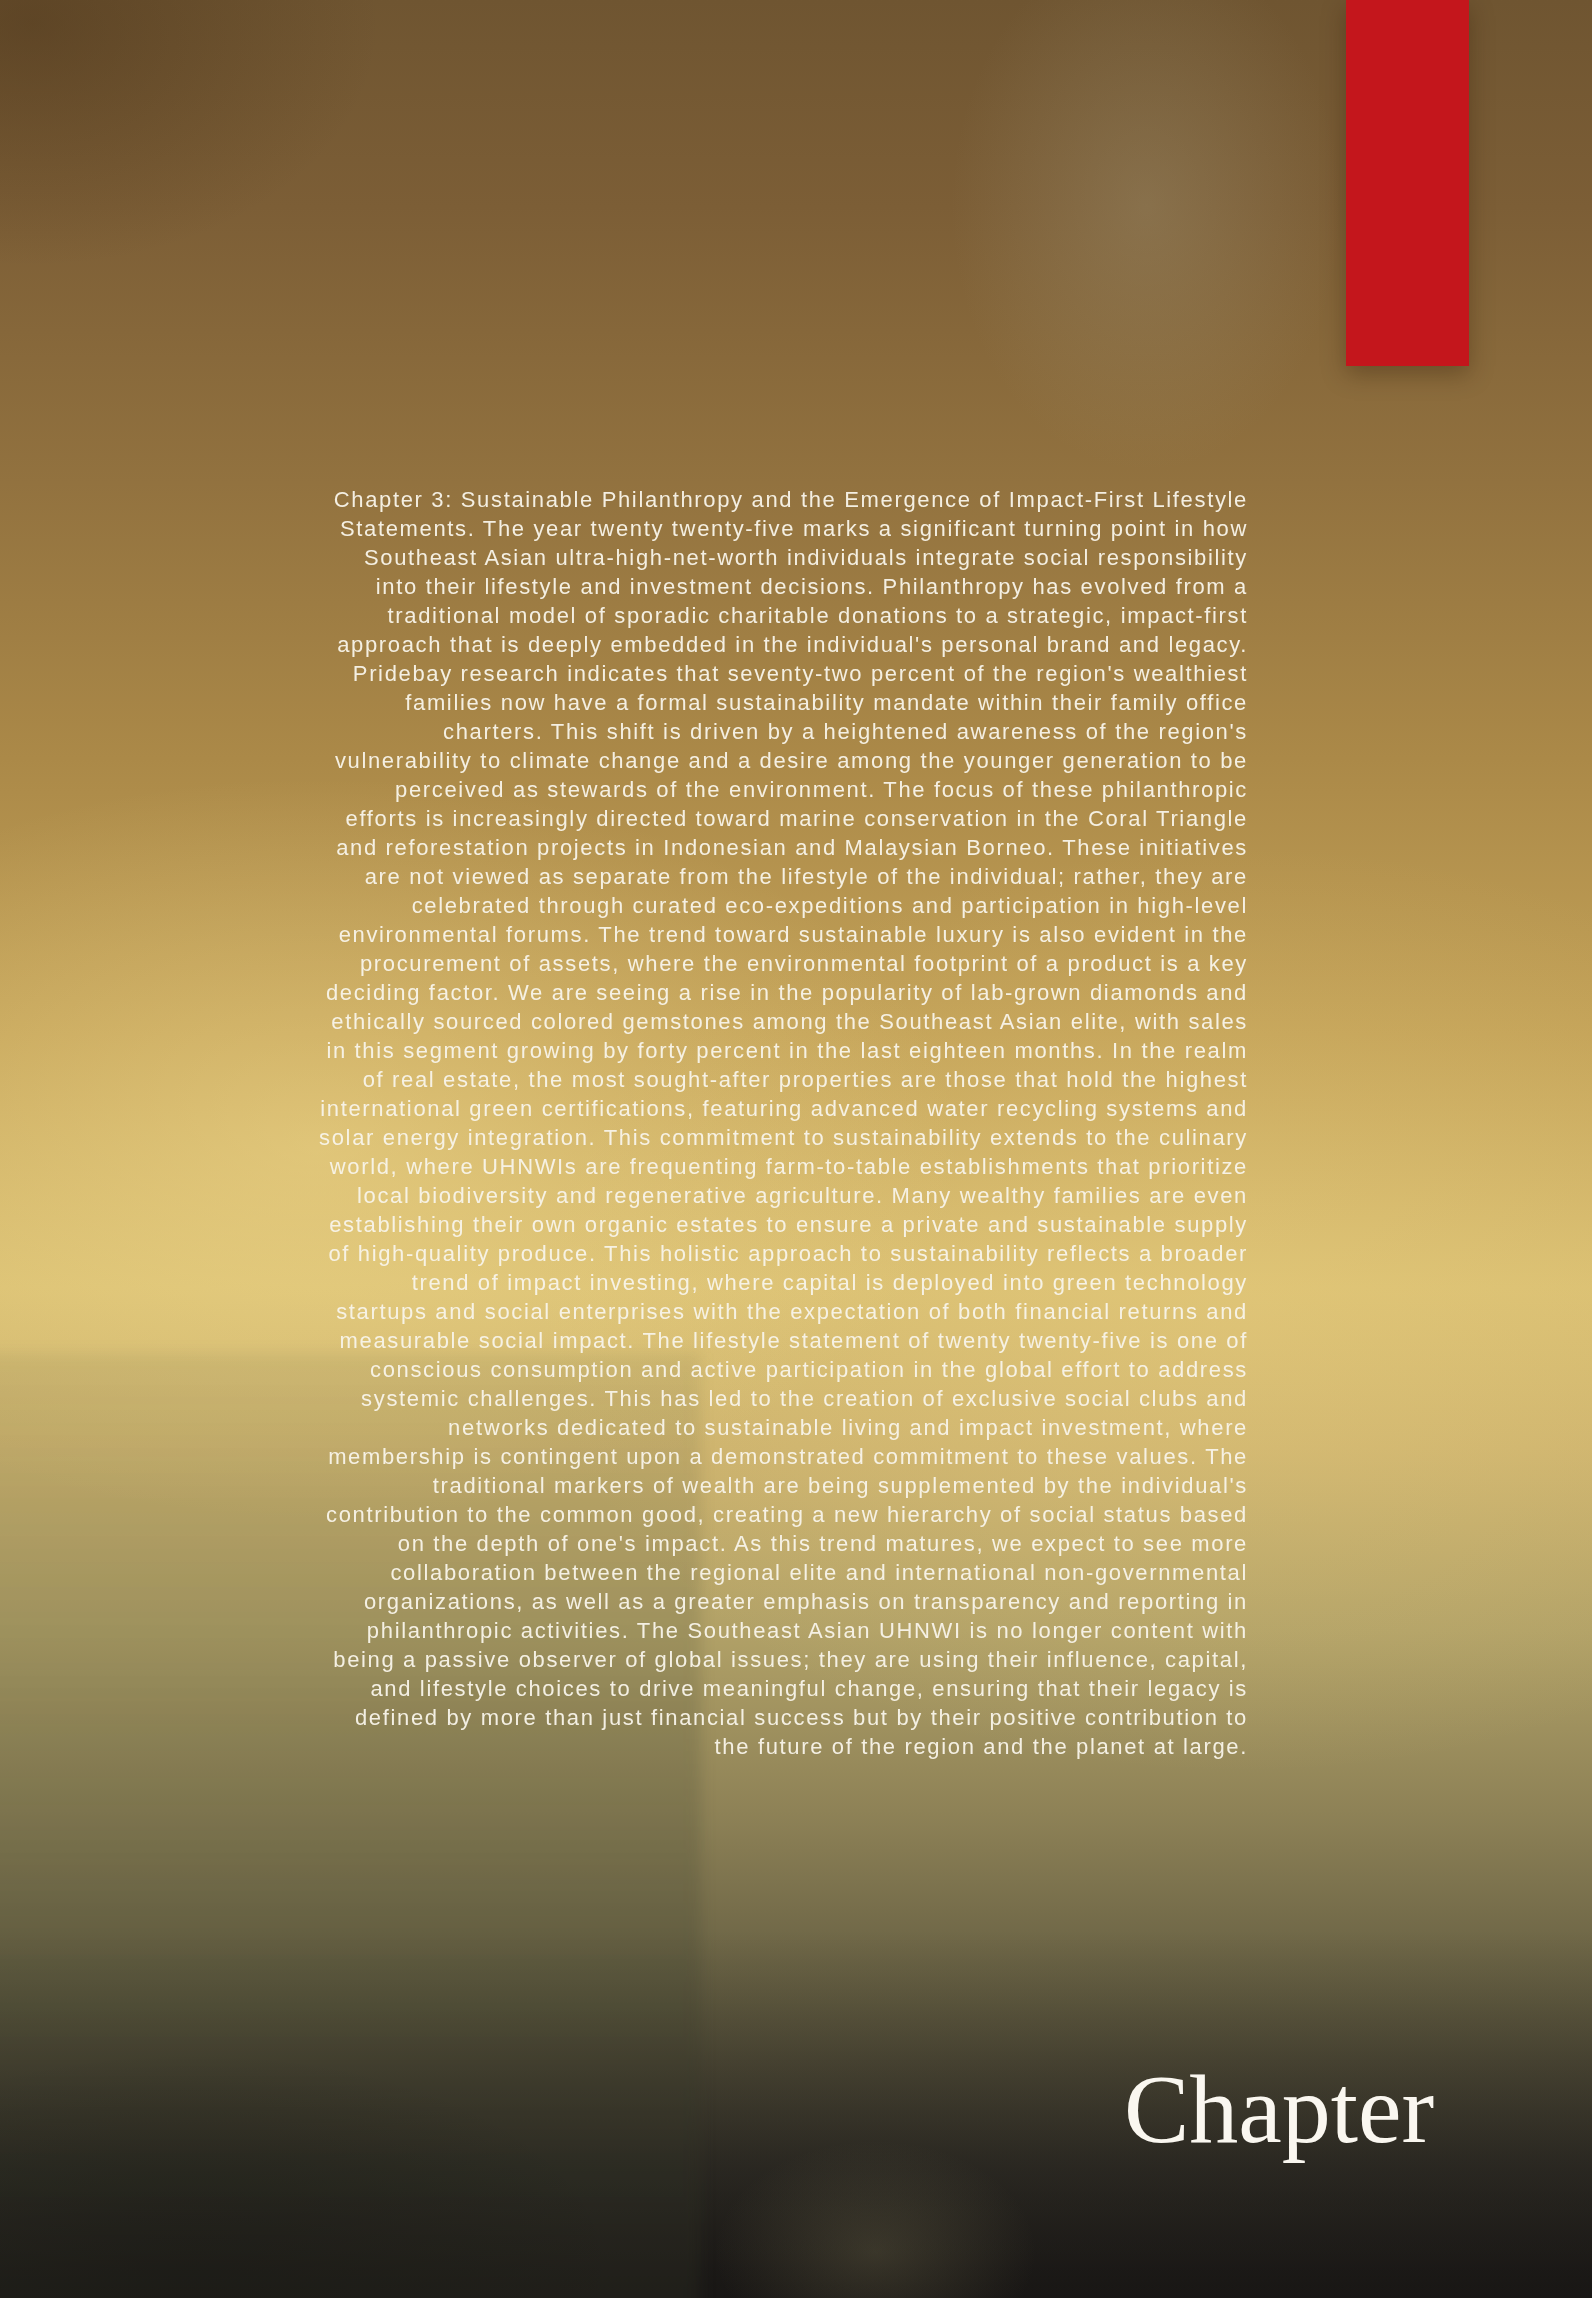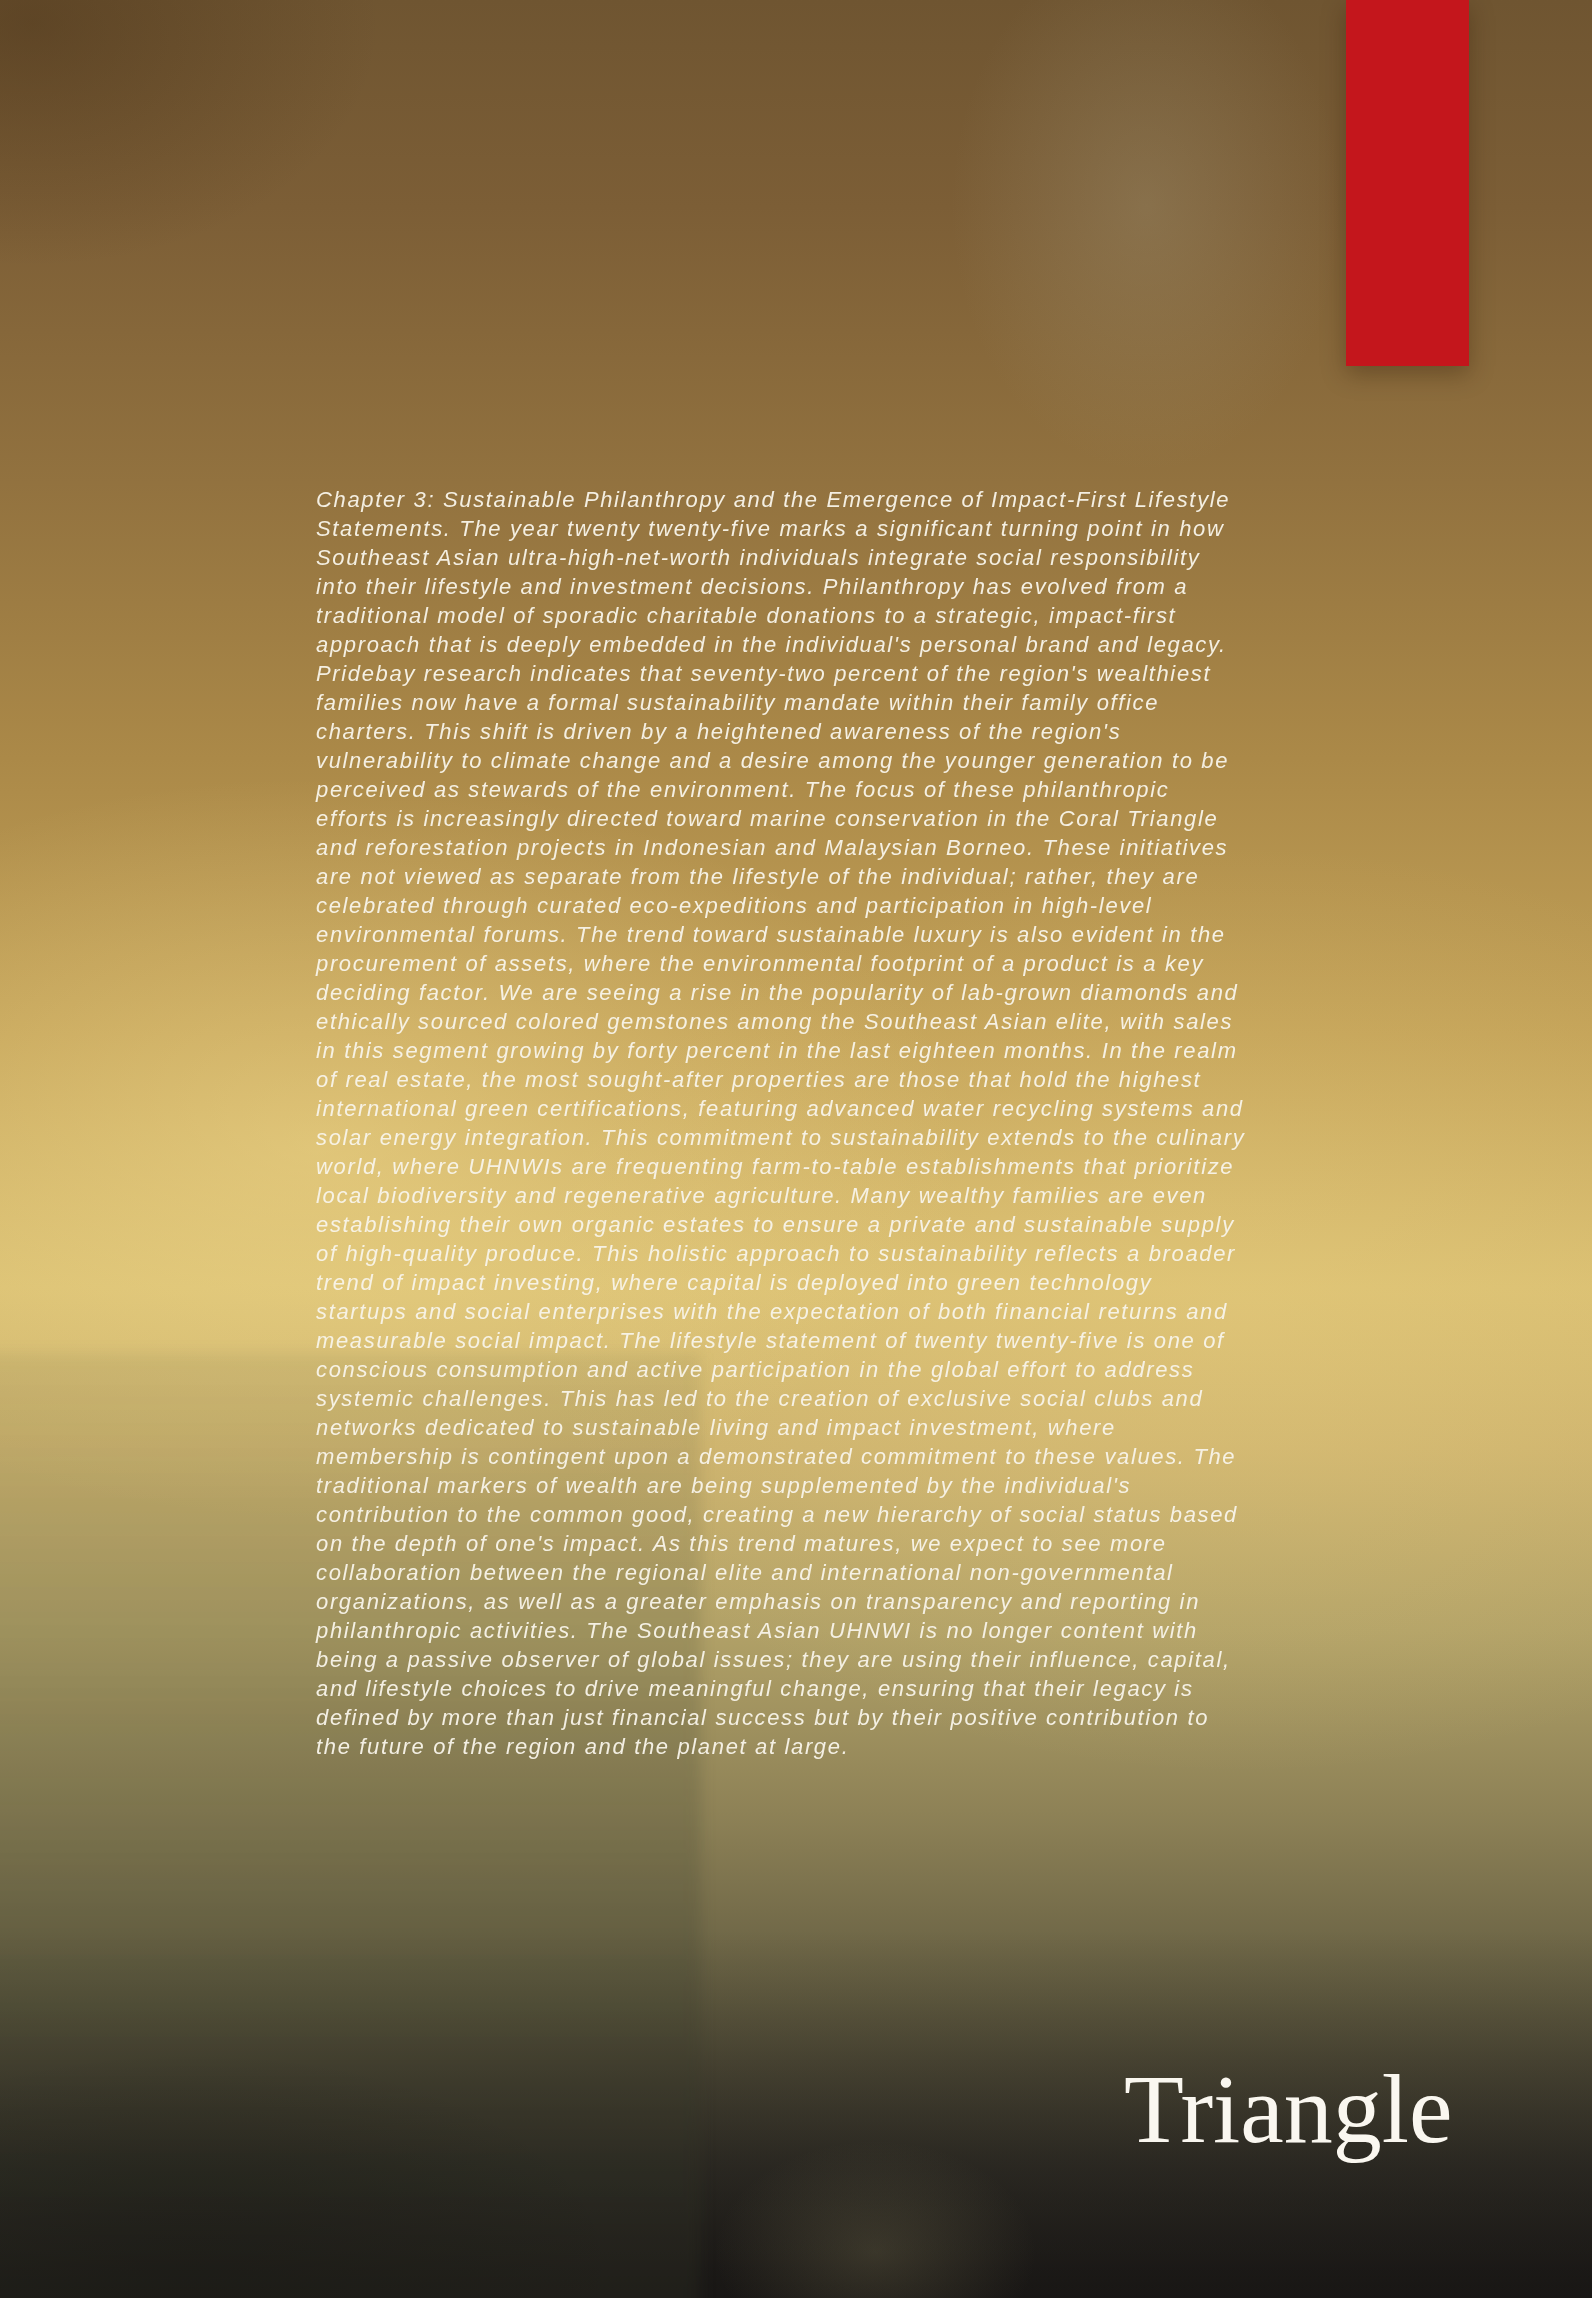--- a/index.html
+++ b/index.html
@@ -51,35 +51,34 @@
   .body-text{
     position:absolute;
     left:316px;
     top:485px;
     width:932px;
     font-size:22px;
     line-height:29px;
     letter-spacing:0.075em;
     color:var(--text-color);
     opacity:0.96;
-    text-align:left;
-    font-style:italic;
+    text-align:right;
   }
   .brand{
     position:absolute;
     left:1124px;
     top:2060px;
     font-family:"Liberation Serif", serif;
     font-size:98px;
     line-height:1;
     color:var(--brand-color);
   }
 </style>
 </head>
 <body>
 
 <div class="page">
   <div class="seam-shade"></div>
   <div class="red-bar"></div>
   <div class="body-text">Chapter 3: Sustainable Philanthropy and the Emergence of Impact-First Lifestyle Statements. The year twenty twenty-five marks a significant turning point in how Southeast Asian ultra-high-net-worth individuals integrate social responsibility into their lifestyle and investment decisions. Philanthropy has evolved from a traditional model of sporadic charitable donations to a strategic, impact-first approach that is deeply embedded in the individual's personal brand and legacy. Pridebay research indicates that seventy-two percent of the region's wealthiest families now have a formal sustainability mandate within their family office charters. This shift is driven by a heightened awareness of the region's vulnerability to climate change and a desire among the younger generation to be perceived as stewards of the environment. The focus of these philanthropic efforts is increasingly directed toward marine conservation in the Coral Triangle and reforestation projects in Indonesian and Malaysian Borneo. These initiatives are not viewed as separate from the lifestyle of the individual; rather, they are celebrated through curated eco-expeditions and participation in high-level environmental forums. The trend toward sustainable luxury is also evident in the procurement of assets, where the environmental footprint of a product is a key deciding factor. We are seeing a rise in the popularity of lab-grown diamonds and ethically sourced colored gemstones among the Southeast Asian elite, with sales in this segment growing by forty percent in the last eighteen months. In the realm of real estate, the most sought-after properties are those that hold the highest international green certifications, featuring advanced water recycling systems and solar energy integration. This commitment to sustainability extends to the culinary world, where UHNWIs are frequenting farm-to-table establishments that prioritize local biodiversity and regenerative agriculture. Many wealthy families are even establishing their own organic estates to ensure a private and sustainable supply of high-quality produce. This holistic approach to sustainability reflects a broader trend of impact investing, where capital is deployed into green technology startups and social enterprises with the expectation of both financial returns and measurable social impact. The lifestyle statement of twenty twenty-five is one of conscious consumption and active participation in the global effort to address systemic challenges. This has led to the creation of exclusive social clubs and networks dedicated to sustainable living and impact investment, where membership is contingent upon a demonstrated commitment to these values. The traditional markers of wealth are being supplemented by the individual's contribution to the common good, creating a new hierarchy of social status based on the depth of one's impact. As this trend matures, we expect to see more collaboration between the regional elite and international non-governmental organizations, as well as a greater emphasis on transparency and reporting in philanthropic activities. The Southeast Asian UHNWI is no longer content with being a passive observer of global issues; they are using their influence, capital, and lifestyle choices to drive meaningful change, ensuring that their legacy is defined by more than just financial success but by their positive contribution to the future of the region and the planet at large.</div>
-  <div class="brand">Triangle</div>
+  <div class="brand">Chapter</div>
 </div>
 
 
 </body></html>

